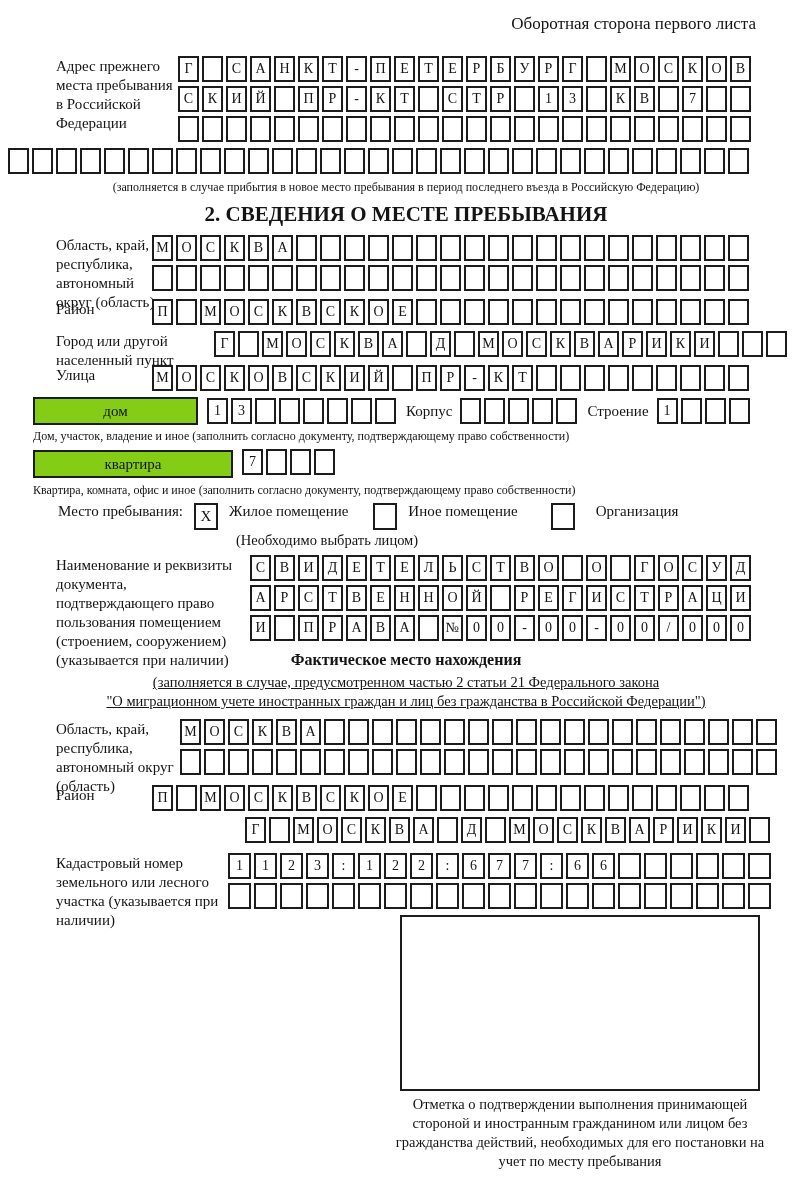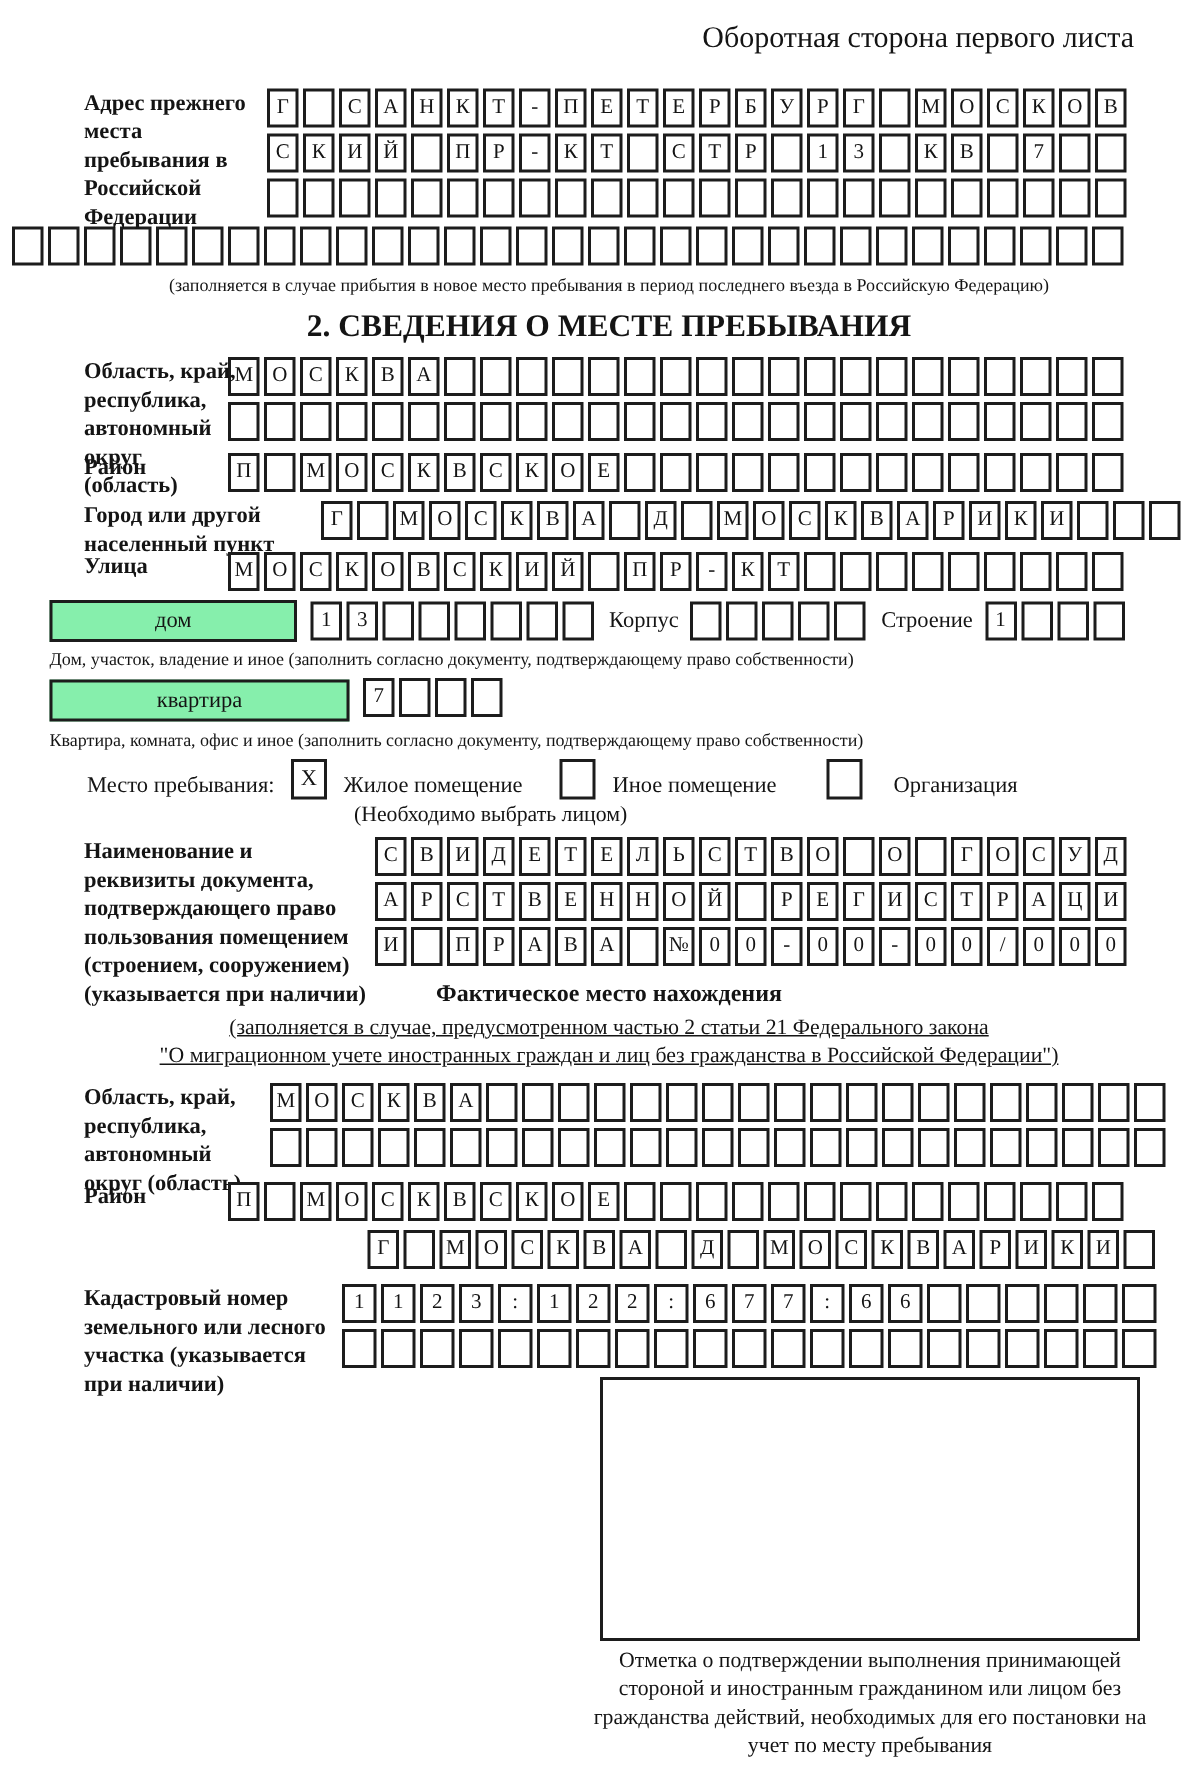--- a/index.html
+++ b/index.html
@@ -2,52 +2,52 @@
 <html><head>
 <meta charset="utf-8">
 <style>
   html,body{margin:0;padding:0;background:#fff;}
   .page{
     width:800px;height:1180px;box-sizing:border-box;position:relative;
     background:#fff;color:#141414;
     font-family:"Liberation Serif","DejaVu Serif",serif;
     padding:14px 44px 0 56px;overflow:hidden;
   }
-  .header-note{text-align:right;font-size:20px;margin-bottom:22px;}
+  .header-note{text-align:right;font-size:17px;margin-bottom:22px;}
   .boxrow{display:flex;gap:3px;margin-bottom:4px;}
   .cell{
     flex:none;width:21px;height:26px;box-sizing:border-box;
     border:2px solid #1c1c1c;display:flex;align-items:center;justify-content:center;
     font-size:14px;line-height:1;background:#fff;
   }
   .boxrow.wide .cell{width:23px;}
   .field{position:relative;margin-bottom:6px;}
-  .flabel{position:absolute;left:0;top:1px;font-size:15px;line-height:19px;font-weight:bold;}
+  .flabel{position:absolute;left:0;top:1px;font-size:15px;line-height:19px;}
   .pl122{padding-left:122px;}
   .pl96{padding-left:96px;}
   .pl158{padding-left:158px;}
   .pl194{padding-left:194px;}
   .pl124{padding-left:124px;}
   .pl189{padding-left:189px;}
   .pl172{padding-left:172px;}
   .fullrow{margin-left:-48px;margin-top:2px;}
   .caption{font-size:12px;text-align:center;margin:2px 0 4px 0;line-height:18px;}
   .sec-title{font-weight:bold;font-size:21px;text-align:center;margin:6px 0 8px 0;}
   .inline-row{display:flex;align-items:center;font-size:15px;}
   .dom-row{margin-left:-23px;margin-bottom:2px;}
   .named-box{
     box-sizing:border-box;border:2px solid #1c1c1c;height:28px;
-    display:flex;align-items:center;justify-content:center;font-size:15px;background:#86efac;
+    display:flex;align-items:center;justify-content:center;font-size:15px;background:#84cc16;
   }
   .named-box.dom{width:165px;margin-right:9px;}
   .named-box.kv{width:200px;margin-right:9px;}
   .dom-row .boxrow{margin-bottom:0;}
   .mid-label{margin:0 8px 0 10px;white-space:nowrap;}
   .kv-row{margin-left:-23px;margin-top:2px;margin-bottom:2px;}
-  .check-row{display:flex;align-items:flex-end;gap:11px;font-size:15px;margin:4px 0 2px 2px;}
+  .check-row{display:flex;align-items:flex-start;gap:11px;font-size:15px;margin:4px 0 2px 2px;}
   .cb{
     flex:none;width:24px;height:27px;box-sizing:border-box;border:2px solid #1c1c1c;
     display:flex;align-items:center;justify-content:center;font-size:15px;background:#fff;
   }
   .check-note{font-size:14.5px;margin-left:180px;margin-bottom:4px;}
   .doc-block{margin-top:6px;}
   .fact-title{font-weight:bold;font-size:16px;text-align:center;margin:10px 0 4px 0;}
   .fact-cap{font-size:14.5px;text-align:center;line-height:19px;margin:0;text-decoration:underline;}
   .fact-area{margin-top:8px;}
   .stamp-box{

